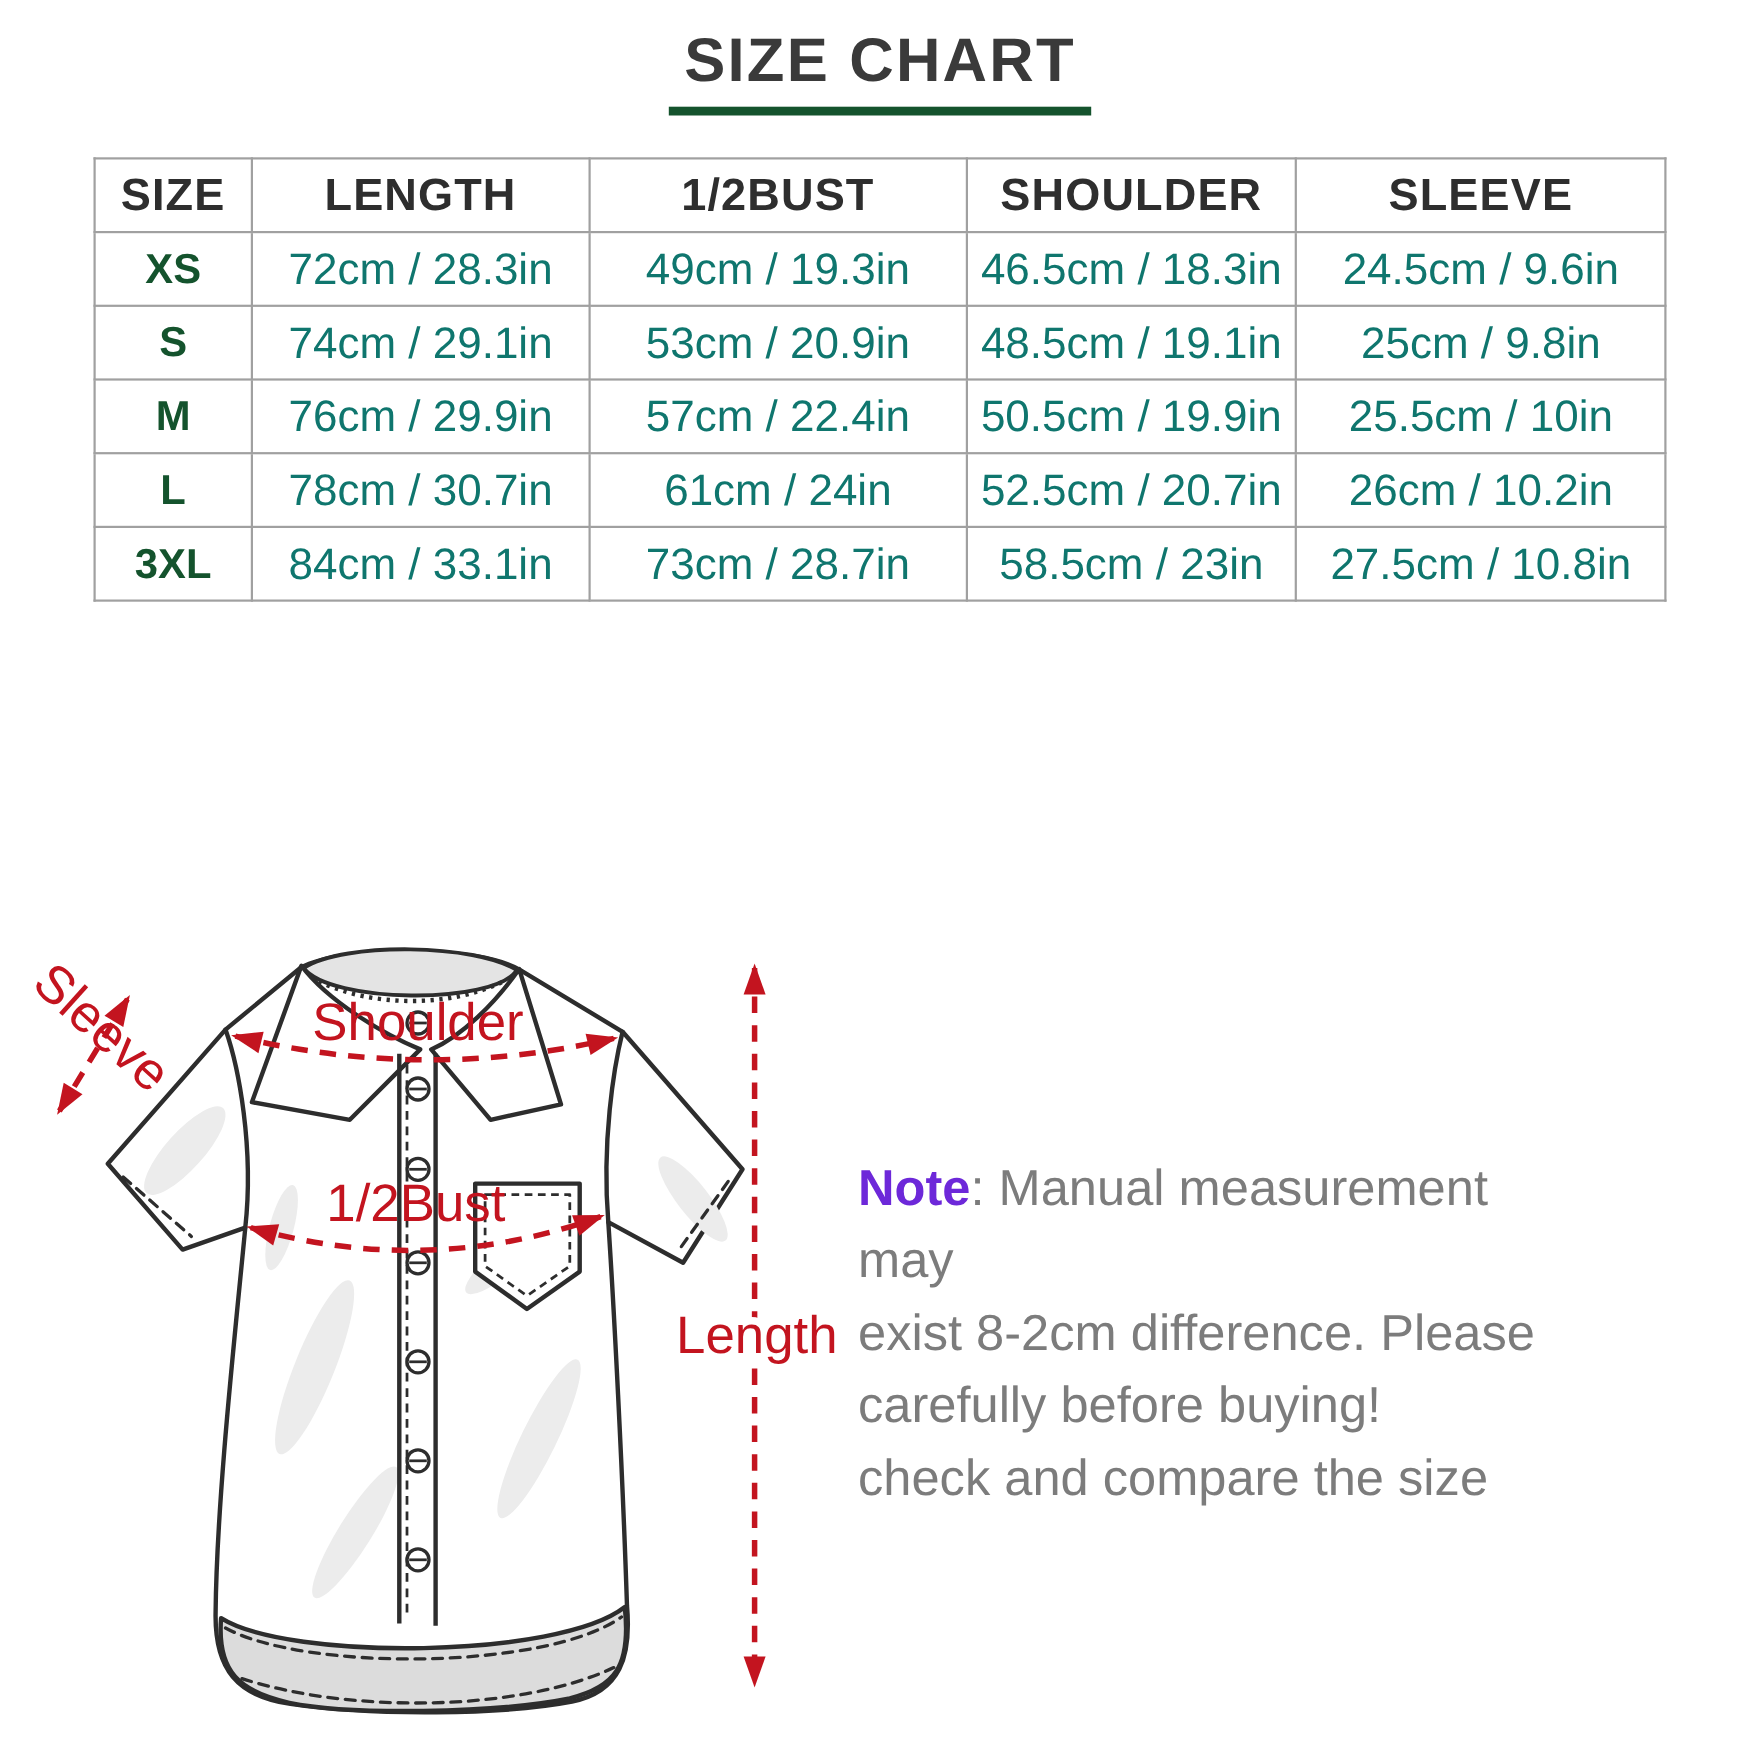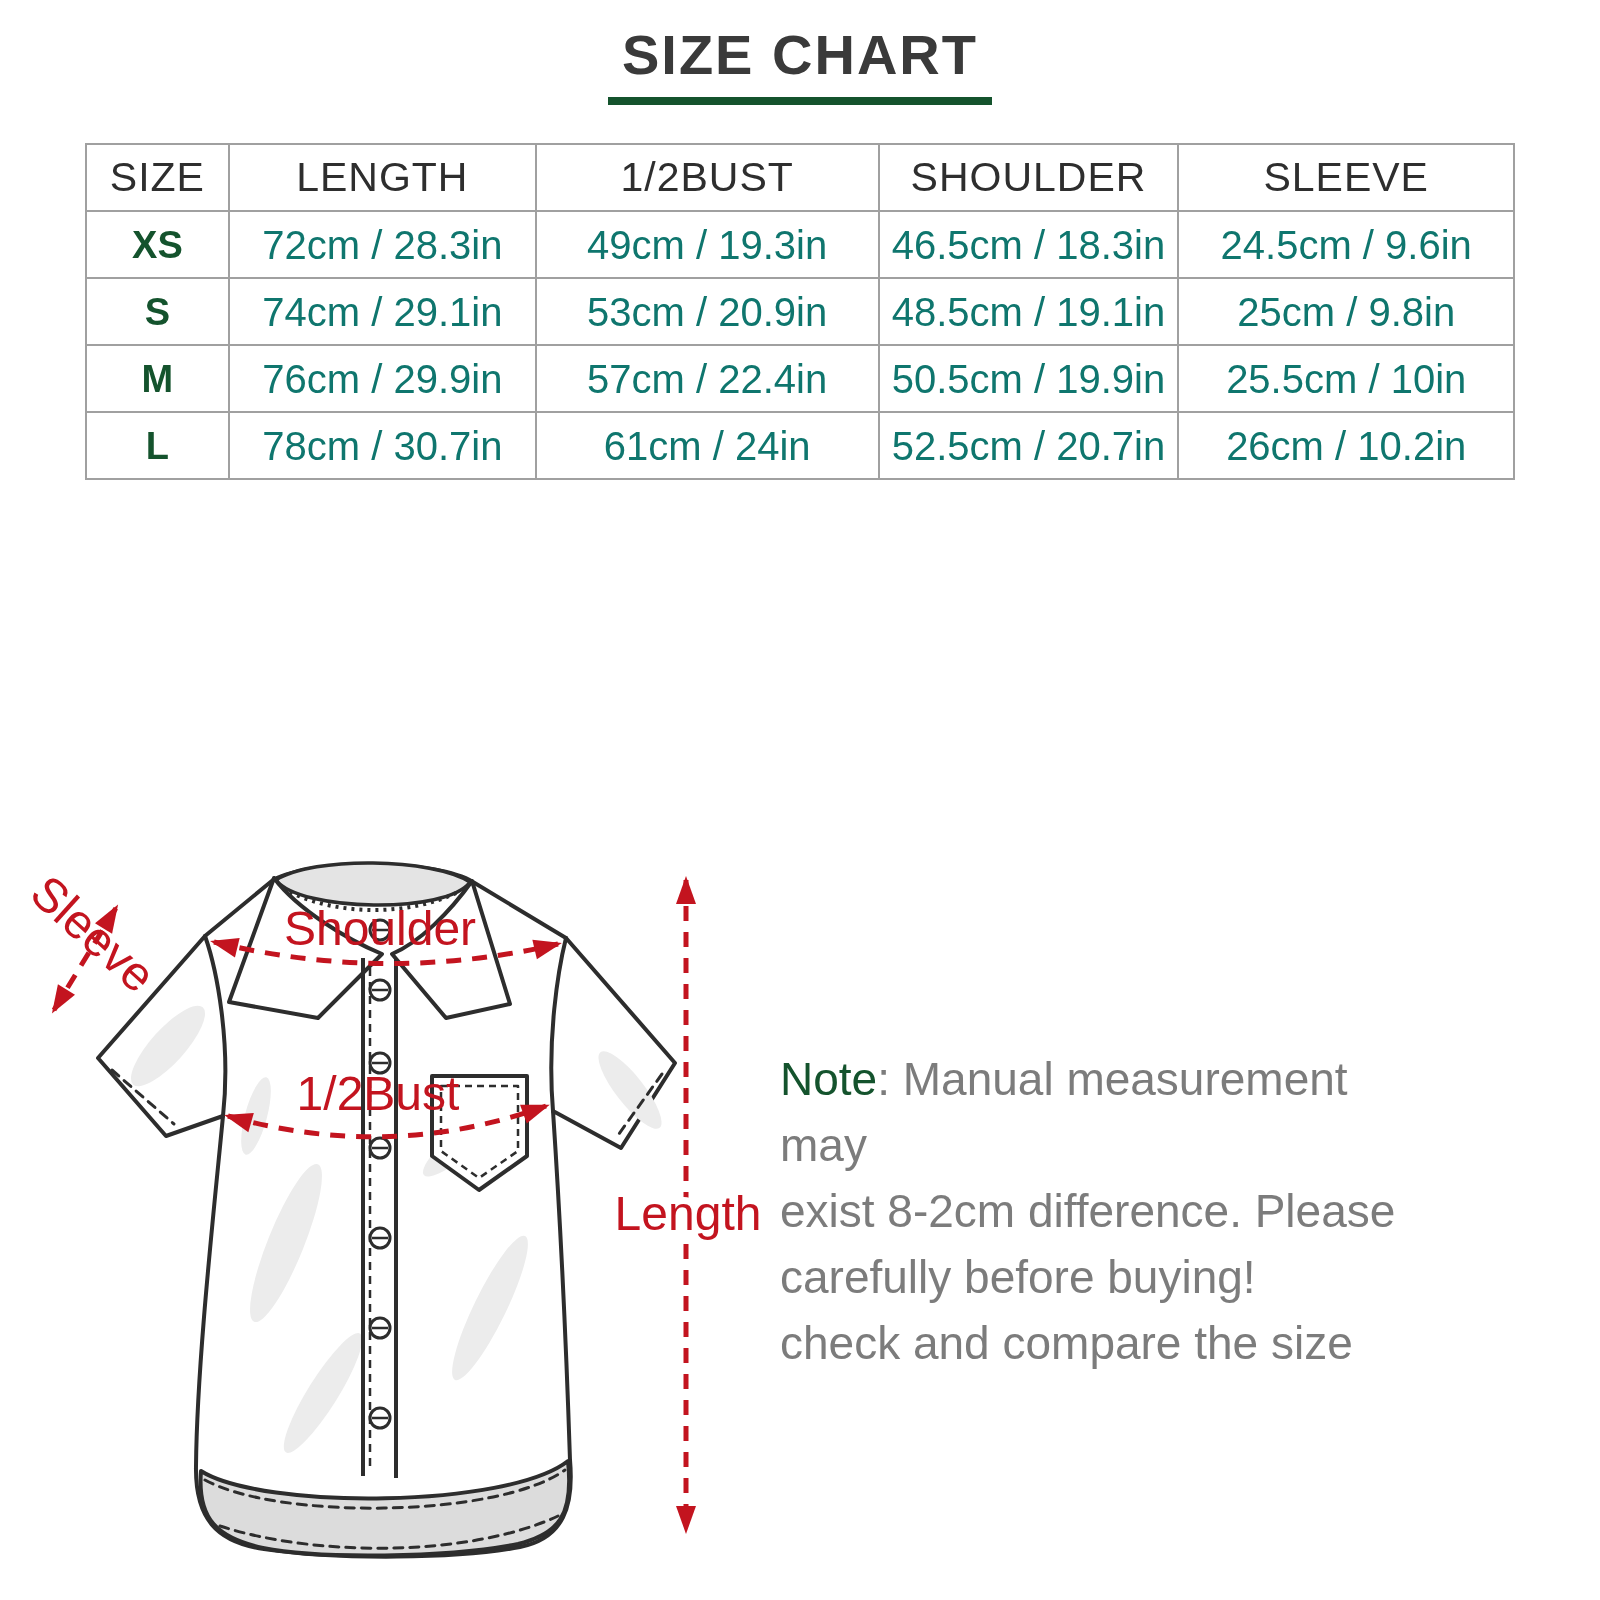--- a/index.html
+++ b/index.html
@@ -31,33 +31,33 @@
   .size-table col.c-bust{width:24%;}
   .size-table col.c-shoulder{width:21%;}
   .size-table col.c-sleeve{width:23.5%;}
   .size-table th,.size-table td{
     border:2px solid #a0a0a0;
     height:65px;
     text-align:center;vertical-align:middle;
     padding:0;line-height:1;
   }
   .size-table th{
-    font-size:41px;font-weight:normal;color:#2e2e2e;letter-spacing:1px;
+    font-size:41px;font-weight:bold;color:#2e2e2e;letter-spacing:1px;
   }
   .size-table td{font-size:40px;color:#0f766e;}
   .size-table td.size-col{font-size:38px;font-weight:bold;color:#14532d;}
   
   .diagram{position:absolute;left:18px;top:818px;}
   
   .note{
     position:absolute;left:780px;top:1046px;width:660px;
     font-size:46px;line-height:66px;color:#7c7c7c;
   }
   .note p{margin:0;}
-  .note strong{font-weight:normal;color:#14532d;}
+  .note strong{font-weight:bold;color:#6d28d9;}
 </style>
 </head>
 <body>
 
 <div class="page">
 
   <div class="title-wrap">
     <h1>SIZE CHART</h1>
   </div>
 
@@ -99,20 +99,27 @@
         <td>57cm / 22.4in</td>
         <td>50.5cm / 19.9in</td>
         <td>25.5cm / 10in</td>
       </tr>
       <tr>
         <td class="size-col">L</td>
         <td>78cm / 30.7in</td>
         <td>61cm / 24in</td>
         <td>52.5cm / 20.7in</td>
         <td>26cm / 10.2in</td>
+      </tr>
+      <tr>
+        <td class="size-col">3XL</td>
+        <td>84cm / 33.1in</td>
+        <td>73cm / 28.7in</td>
+        <td>58.5cm / 23in</td>
+        <td>27.5cm / 10.8in</td>
       </tr>
     </tbody>
   </table>
 
   <svg class="diagram" width="762" height="782" viewBox="0 0 762 782" xmlns="http://www.w3.org/2000/svg">
     <defs>
       <marker id="arr" markerUnits="userSpaceOnUse" markerWidth="34" markerHeight="28" refX="25" refY="13" orient="auto-start-reverse">
         <path d="M1,3 L29,13 L1,23 Z" fill="#c3141f"></path>
       </marker>
     </defs>

